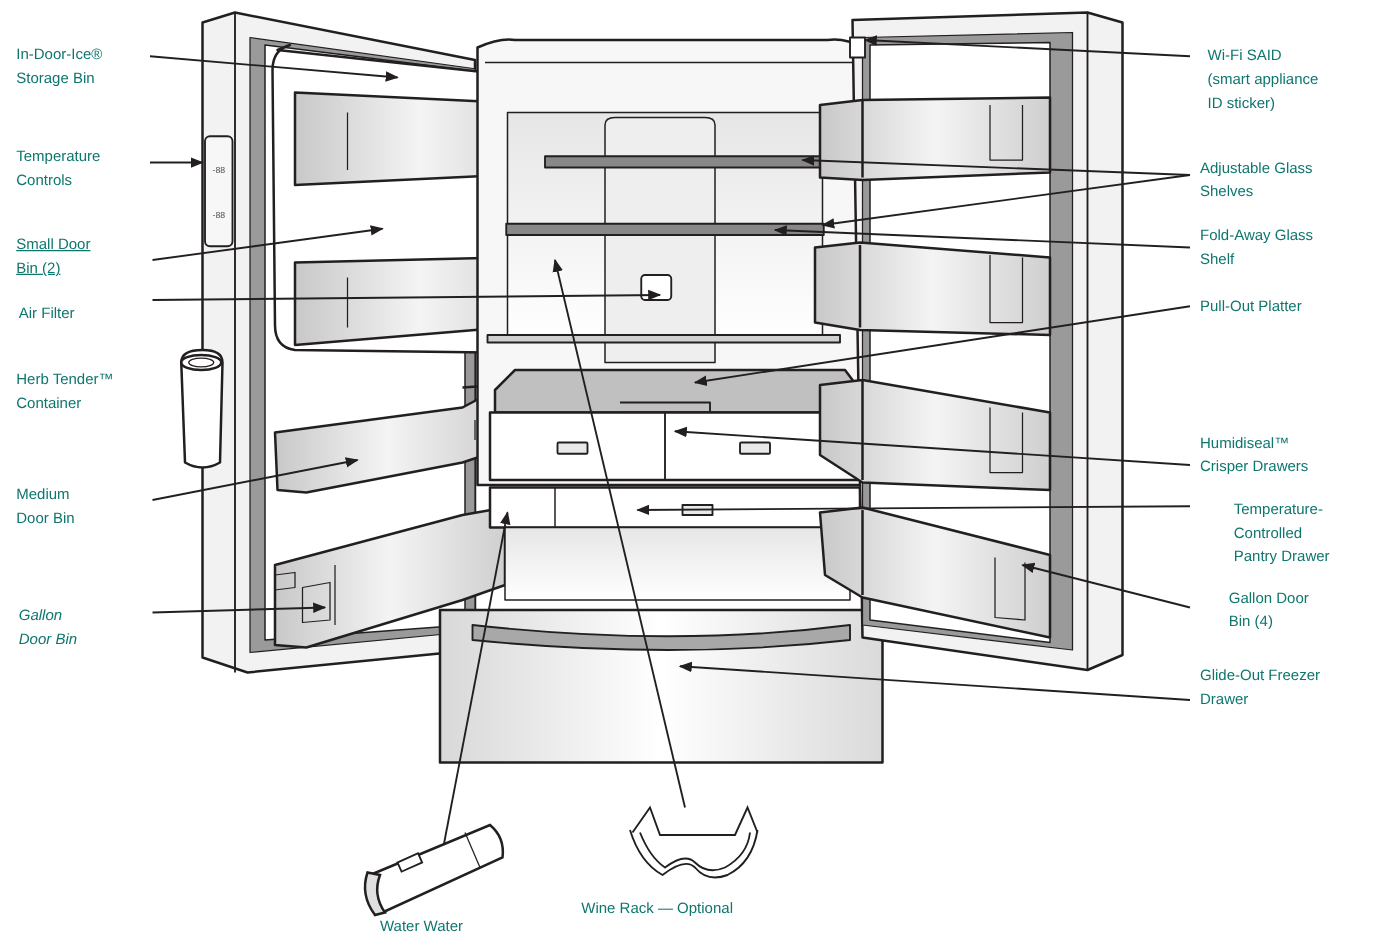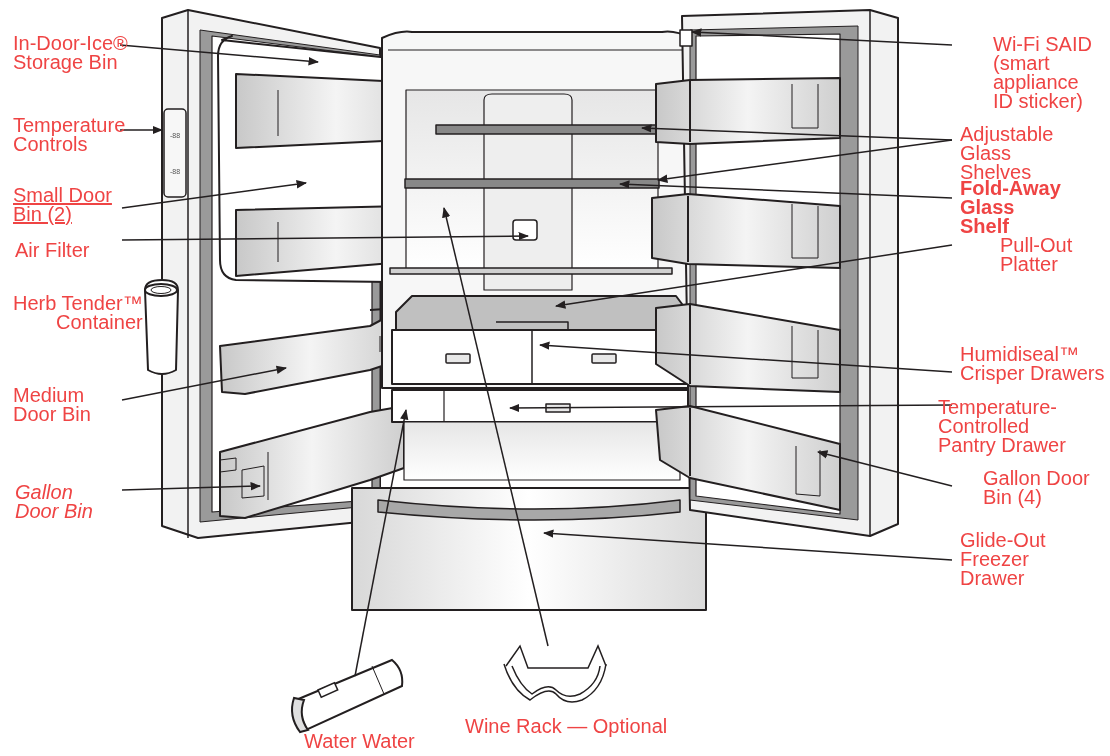--- a/index.html
+++ b/index.html
@@ -1,19 +1,19 @@
 <!DOCTYPE html>
 <html><head>
 <meta charset="utf-8">
 <style>
   html, body { margin:0; padding:0; background:#ffffff; }
   body { width:1110px; height:756px; position:relative; overflow:hidden;
          font-family:"Liberation Sans", sans-serif; color:#231f20; }
   #diagram { position:absolute; left:0; top:0; width:1110px; height:756px; }
-  .label { position:absolute; font-size:20px; line-height:19px; white-space:pre-line; color:#ef4444; }
+  .label { position:absolute; font-size:12px; line-height:19px; white-space:pre-line; color:#0f766e; }
 </style>
 </head>
 <body>
 
 <svg id="diagram" viewBox="0 0 1110 756" xmlns="http://www.w3.org/2000/svg">
   <defs>
     <linearGradient id="g-bin" x1="0" x2="1" y1="0" y2="0">
       <stop offset="0" stop-color="#c8c8c8"></stop>
       <stop offset="0.5" stop-color="#f4f4f4"></stop>
       <stop offset="1" stop-color="#cfcfcf"></stop>
@@ -188,38 +188,38 @@
   </g>
 </svg>
 
 <div class="label" style="left:13px;top:34px;">In-Door-Ice®
 Storage Bin</div>
 <div class="label" style="left:13px;top:116px;">Temperature
 Controls</div>
 <div class="label" style="left:13px;top:186px;text-decoration:underline;">Small Door
 Bin (2)</div>
 <div class="label" style="left:15px;top:241px;">Air Filter</div>
-<div class="label" style="left:13px;top:294px;text-align:right;">Herb Tender™
+<div class="label" style="left:13px;top:294px;">Herb Tender™
 Container</div>
 <div class="label" style="left:13px;top:386px;">Medium
 Door Bin</div>
 <div class="label" style="left:15px;top:483px;font-style:italic;">Gallon
 Door Bin</div>
 
-<div class="label" style="left:966px;top:35px;margin-left:27px;">Wi-Fi SAID
+<div class="label" style="left:966px;top:35px;">Wi-Fi SAID
 (smart appliance
 ID sticker)</div>
 <div class="label" style="left:960px;top:125px;">Adjustable Glass
 Shelves</div>
-<div class="label" style="left:960px;top:179px;font-weight:bold;">Fold-Away Glass
+<div class="label" style="left:960px;top:179px;">Fold-Away Glass
 Shelf</div>
-<div class="label" style="left:960px;top:236px;margin-left:40px;">Pull-Out Platter</div>
+<div class="label" style="left:960px;top:236px;">Pull-Out Platter</div>
 <div class="label" style="left:960px;top:345px;">Humidiseal™
 Crisper Drawers</div>
-<div class="label" style="left:938px;top:398px;">Temperature-
+<div class="label" style="left:987px;top:398px;">Temperature-
 Controlled
 Pantry Drawer</div>
 <div class="label" style="left:960px;top:469px;margin-left:23px;">Gallon Door
 Bin (4)</div>
 <div class="label" style="left:960px;top:531px;">Glide-Out Freezer
 Drawer</div>
 
 <div class="label" style="left:304px;top:732px;">Water Water</div>
 <div class="label" style="left:465px;top:717px;">Wine Rack — Optional</div>
 

